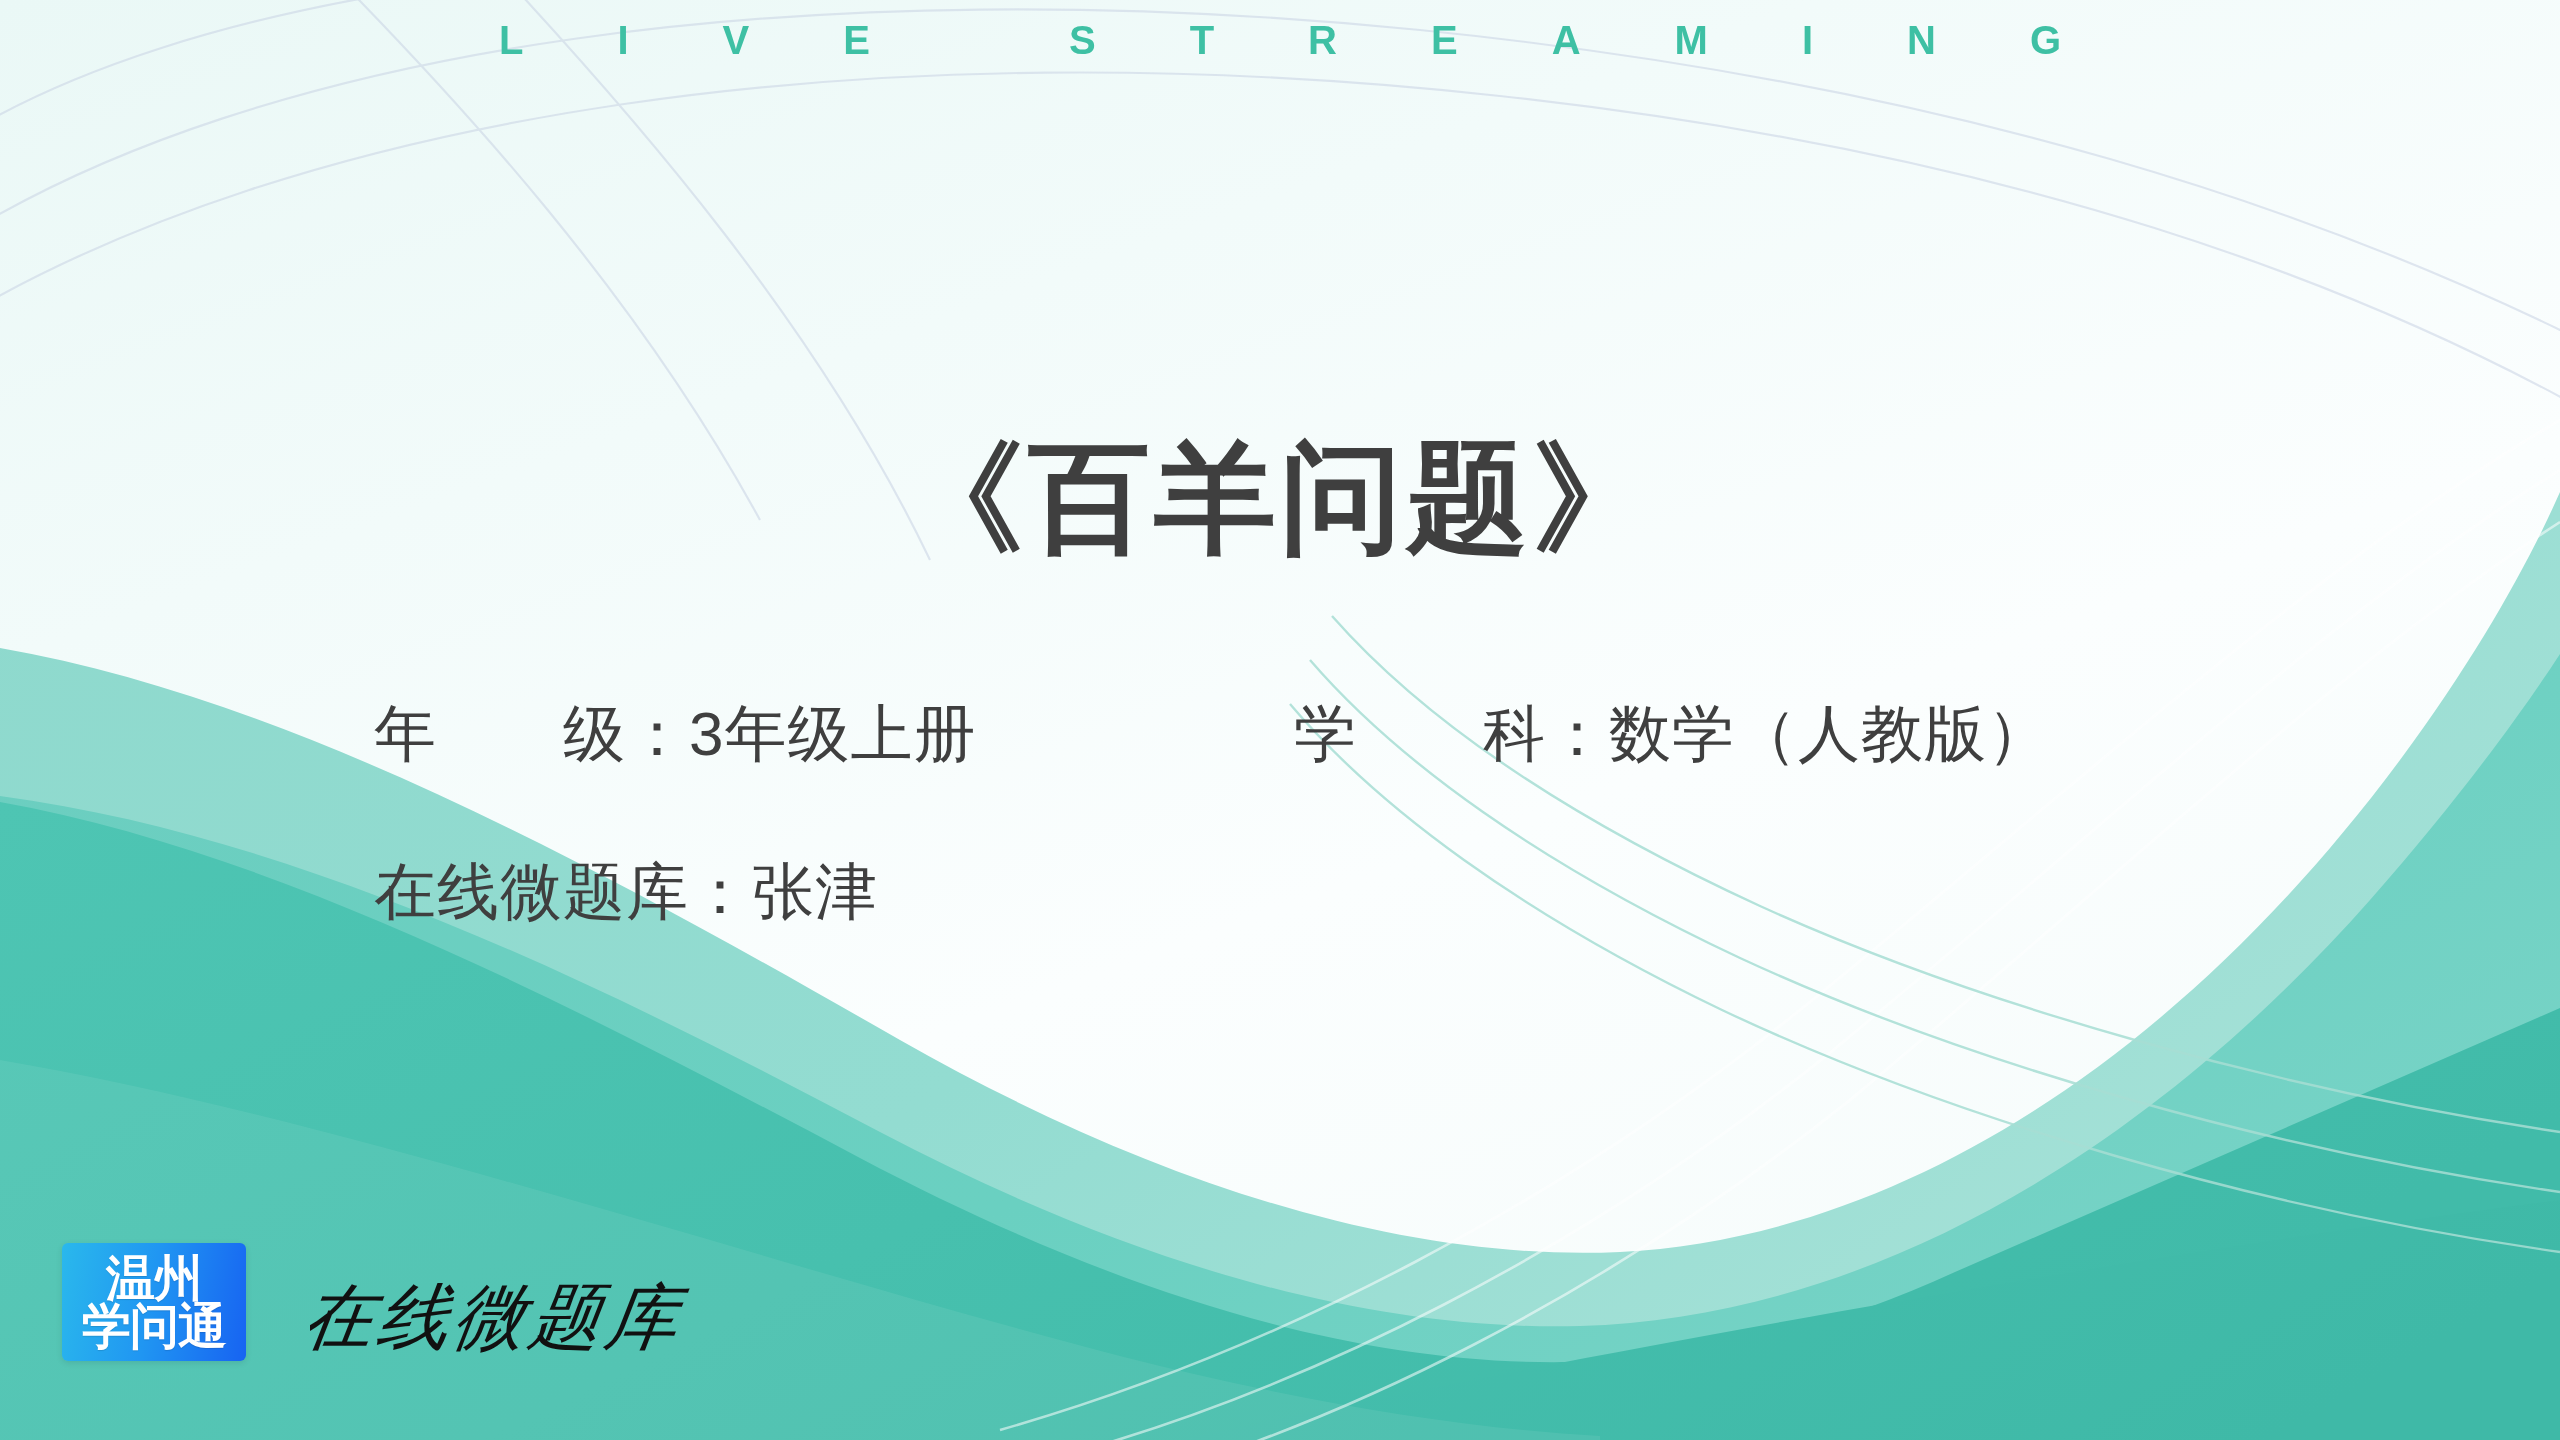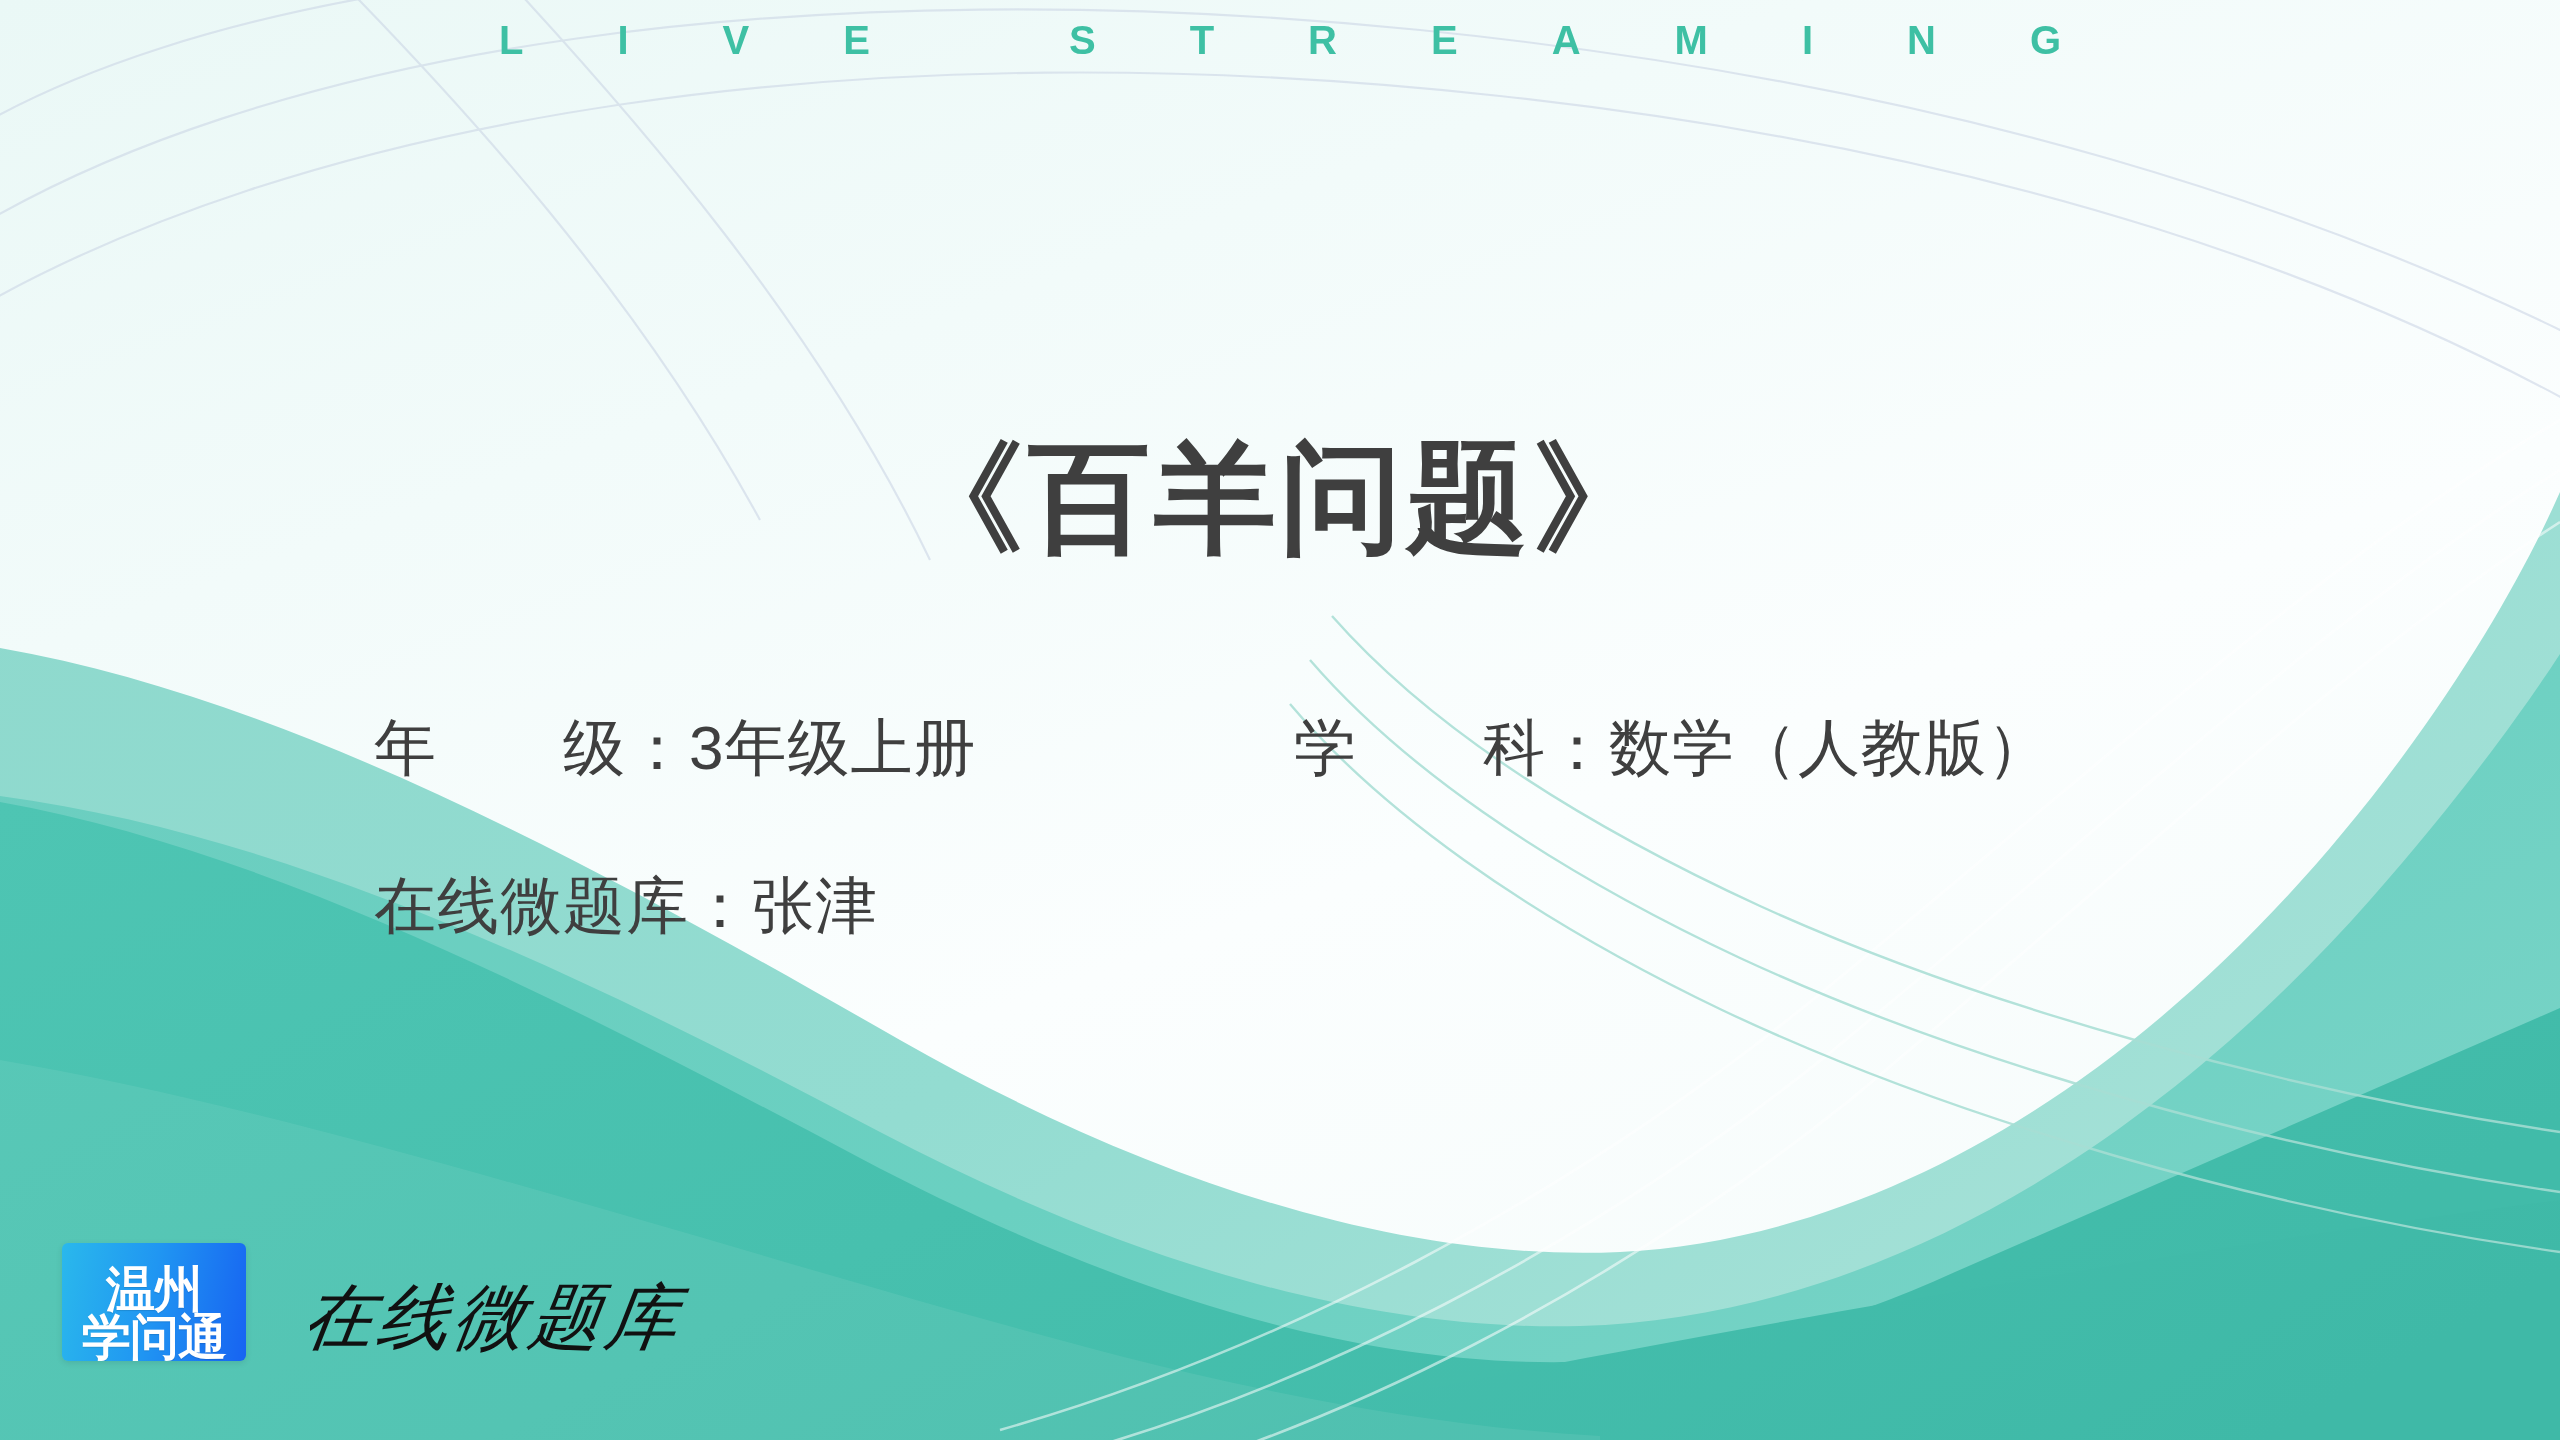--- a/index.html
+++ b/index.html
@@ -58,25 +58,24 @@
 
   
   .info-block {
     position: absolute;
     left: 374px;
     top: 686px;
     width: 1900px;
   }
   .info-row {
     display: flex;
-    align-items: flex-end;
+    align-items: center;
     height: 96px;
     margin-bottom: 62px;
     white-space: nowrap;
-    margin-top: 8px;
   }
   .info-cell {
     font-size: 62px;
     color: #3f3f3f;
     font-weight: 400;
     letter-spacing: 1px;
   }
   .info-cell.left { width: 920px; }
   .info-cell.right { width: 980px; }
 
@@ -86,21 +85,21 @@
     left: 62px;
     top: 1243px;
     width: 184px;
     height: 118px;
     border-radius: 6px;
     background: linear-gradient(100deg, #2ab8ec 0%, #2096f2 48%, #1763f2 100%);
     box-shadow: 0 2px 6px rgba(0,0,0,0.10);
     display: flex;
     flex-direction: column;
     align-items: center;
-    justify-content: flex-end;
+    justify-content: center;
     overflow: hidden;
   }
   .logo-line {
     color: #ffffff;
     font-size: 49px;
     font-weight: 700;
     line-height: 0.98;
     letter-spacing: -1px;
     white-space: nowrap;
     text-shadow: 0 1px 1px rgba(0,0,0,0.12);

